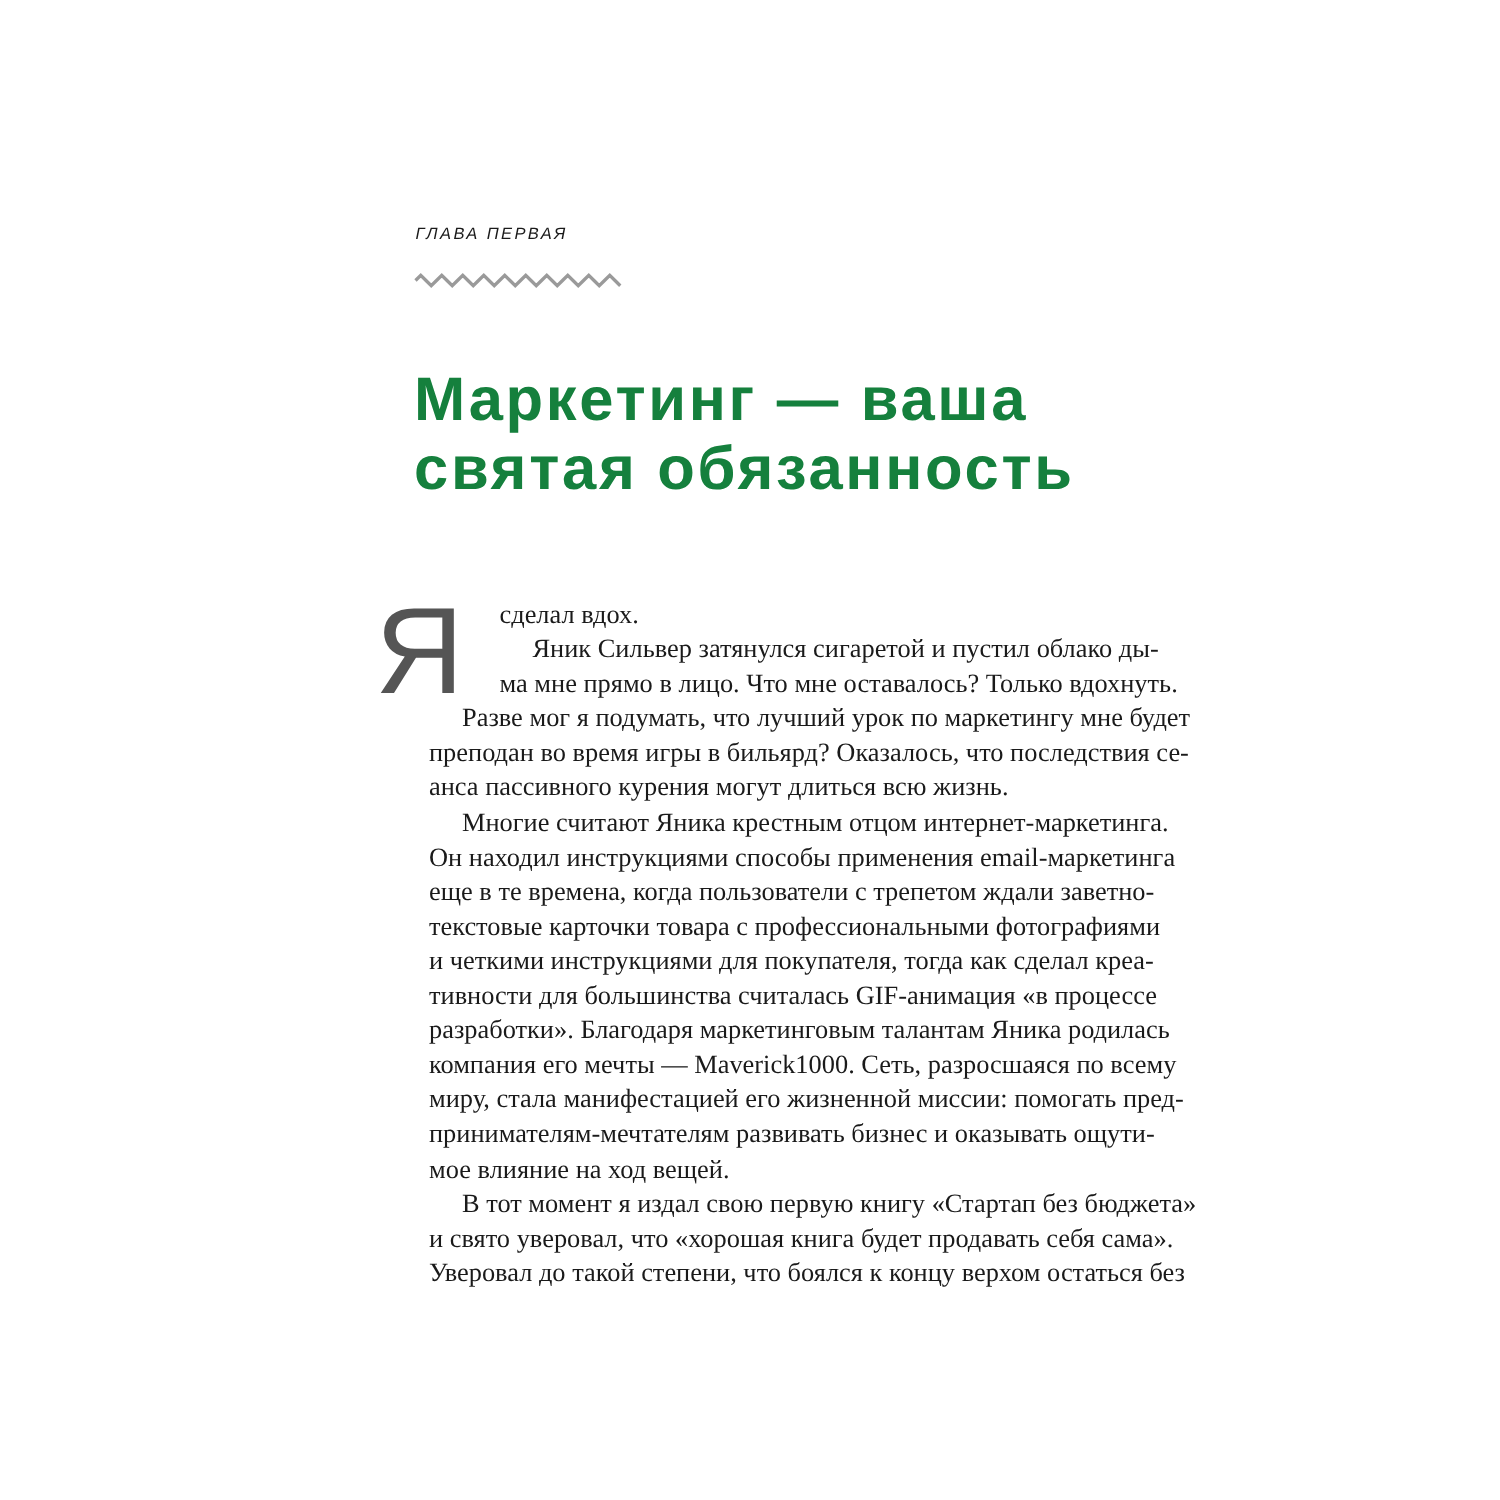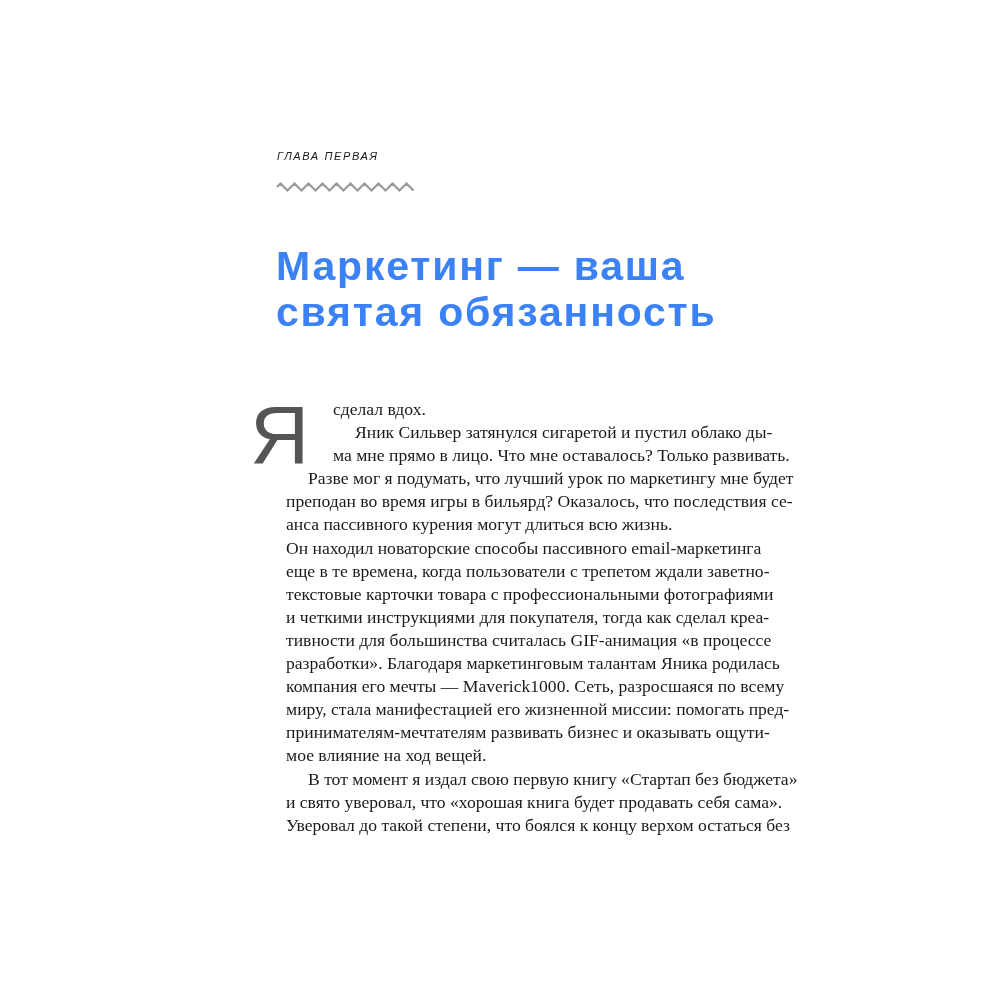--- a/index.html
+++ b/index.html
@@ -12,21 +12,21 @@
     font-style: italic; font-size: 11px; letter-spacing: 1.6px;
     color: #1a1a1a;
   }
   .wave {
     position: absolute; left: 276px; top: 180px; width: 140px; height: 14px;
   }
   .title {
     position: absolute; left: 276px; top: 243px; width: 480px;
     font-family: "Liberation Sans", sans-serif;
     font-weight: bold; font-size: 41px; line-height: 46px;
-    letter-spacing: 1.8px; color: #3b82f6;
+    letter-spacing: 1.8px; color: #15803d;
   }
   .title div { white-space: nowrap; }
 
   .body {
     position: absolute; left: 258px; top: 398px; width: 502px;
     font-family: "Liberation Serif", serif;
     font-size: 17.6px; line-height: 23.1px; color: #1a1a1a;
   }
   .line { white-space: nowrap; text-align: justify; text-align-last: justify; height: 23.1px; overflow: visible; margin-left: 28px; }
   .line.last { text-align-last: left; }
@@ -53,25 +53,26 @@
 
   <div class="title">
     <div>Маркетинг — ваша</div>
     <div>святая обязанность</div>
   </div>
 
   <div class="body">
     <span class="dropcap">Я</span>
     <div class="line dc last">сделал вдох.</div>
     <div class="line dc indent">Яник Сильвер затянулся сигаретой и пустил облако ды-</div>
-    <div class="line dc">ма мне прямо в лицо. Что мне оставалось? Только развивать.</div>
+    <div class="line dc">ма мне прямо в лицо. Что мне оставалось? Только вдохнуть.</div>
     <div class="line indent">Разве мог я подумать, что лучший урок по маркетингу мне будет</div>
     <div class="line">преподан во время игры в бильярд? Оказалось, что последствия се-</div>
     <div class="line last">анса пассивного курения могут длиться всю жизнь.</div>
-    <div class="line">Он находил новаторские способы пассивного email-маркетинга</div>
+    <div class="line indent">Многие считают Яника крестным отцом интернет-маркетинга.</div>
+    <div class="line">Он находил инструкциями способы применения email-маркетинга</div>
     <div class="line">еще в те времена, когда пользователи с трепетом ждали заветно-</div>
     <div class="line">текстовые карточки товара с профессиональными фотографиями</div>
     <div class="line">и четкими инструкциями для покупателя, тогда как сделал креа-</div>
     <div class="line">тивности для большинства считалась GIF-анимация «в процессе</div>
     <div class="line">разработки». Благодаря маркетинговым талантам Яника родилась</div>
     <div class="line">компания его мечты — Maverick1000. Сеть, разросшаяся по всему</div>
     <div class="line">миру, стала манифестацией его жизненной миссии: помогать пред-</div>
     <div class="line">принимателям-мечтателям развивать бизнес и оказывать ощути-</div>
     <div class="line last">мое влияние на ход вещей.</div>
     <div class="line indent">В тот момент я издал свою первую книгу «Стартап без бюджета»</div>

